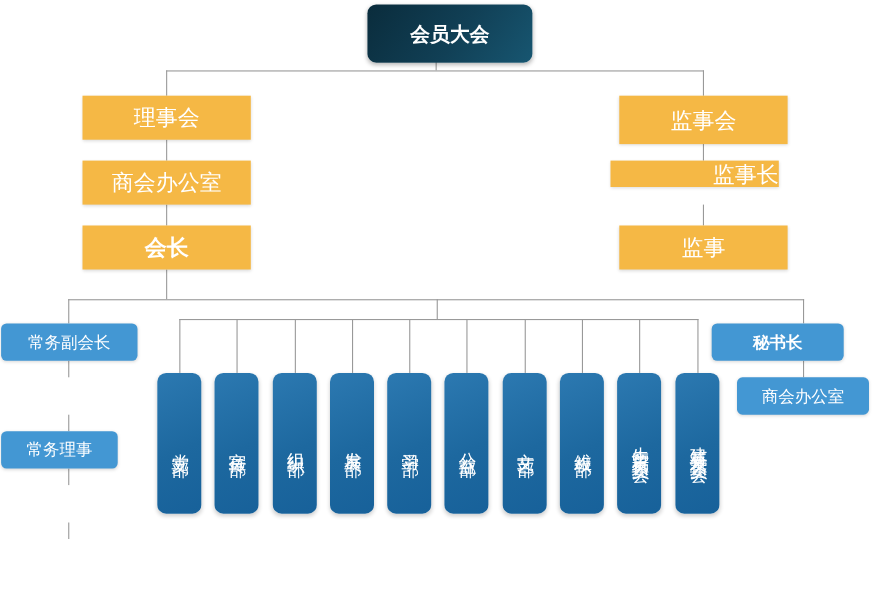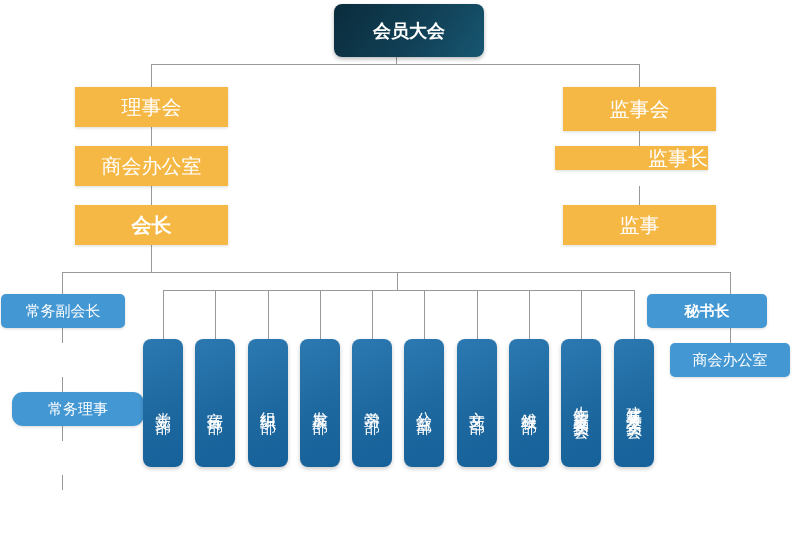--- a/index.html
+++ b/index.html
@@ -77,21 +77,21 @@
   <div class="box amber" style="left:555px;top:146px;width:153px;height:24px;justify-content:flex-end;">
     <span>监事长</span>
   </div>
   <div class="box amber" style="left:563px;top:205px;width:153px;height:40px;">
     <span>监事</span>
   </div>
 
   <div class="box blue" style="left:1px;top:294px;width:124px;height:34px;">
     <span>常务副会长</span>
   </div>
-  <div class="box blue" style="left:12px;top:392px;width:132px;height:34px;border-radius:11px;">
+  <div class="box blue" style="left:1px;top:392px;width:106px;height:34px;">
     <span>常务理事</span>
   </div>
 
   <div class="box blue" style="left:647px;top:294px;width:120px;height:34px;font-weight:bold;">
     <span>秘书长</span>
   </div>
   <div class="box blue" style="left:670px;top:343px;width:120px;height:34px;">
     <span>商会办公室</span>
   </div>
 

